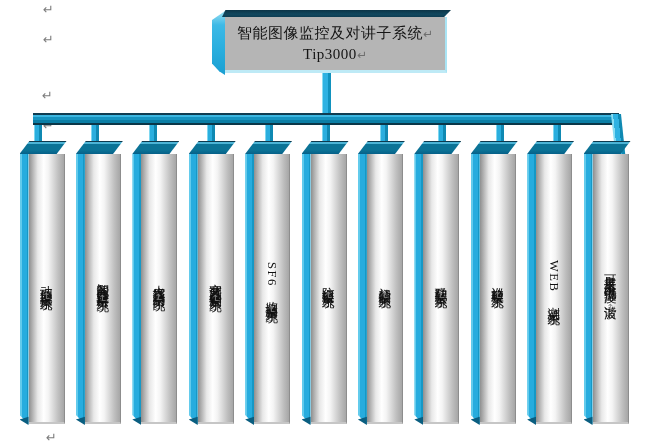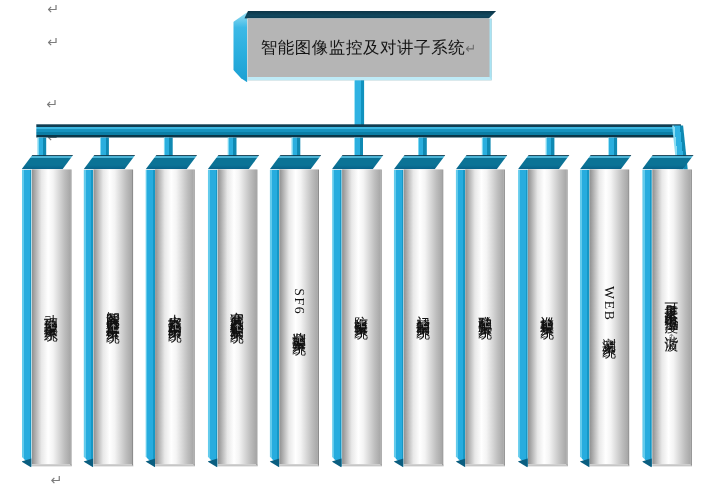--- a/index.html
+++ b/index.html
@@ -64,20 +64,21 @@
   <span class="pmark pm2">↵</span>
   <span class="pmark pm3">↵</span>
   <span class="pmark pm4">↵</span>
   <span class="pmark pm5">↵</span>
 
   <div class="topbox">
     <div class="tb-left"></div>
     <div class="tb-top"></div>
     <div class="tb-face">
       <div class="tb-line"><span>智能图像监控及对讲子系统</span><span class="mark">↵</span></div>
+      <div class="tb-line"><span>Tip3000</span><span class="mark">↵</span></div>
     </div>
   </div>
 
   <div class="stem"></div>
   <div class="hbar"></div>
   <div id="connectors">
       <div class="drop" style="left: 33.5px;"></div>
       <div class="drop" style="left: 91.25px;"></div>
       <div class="drop" style="left: 149px;"></div>
       <div class="drop" style="left: 206.75px;"></div>

